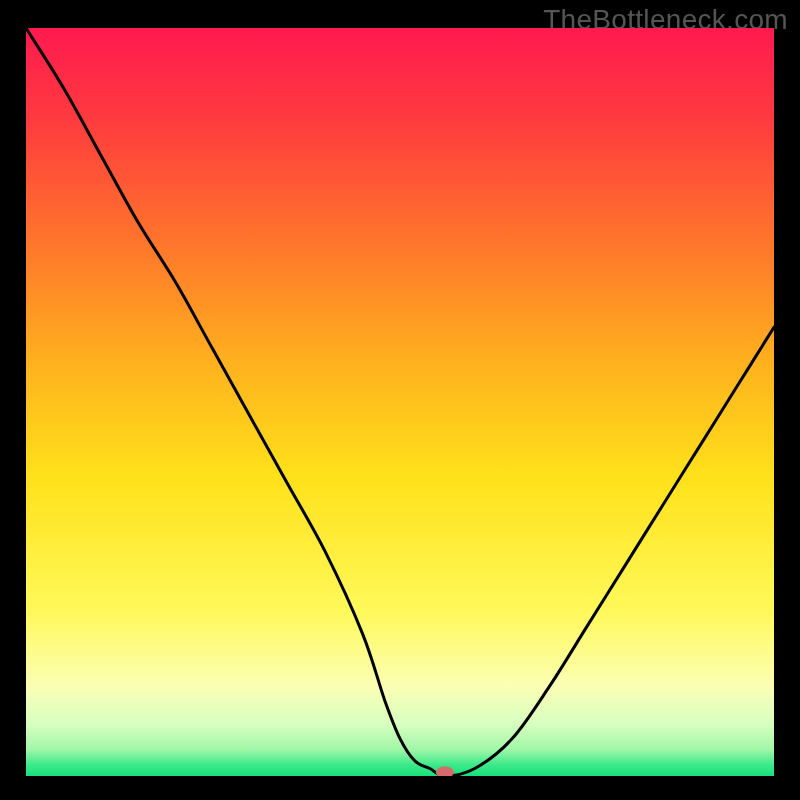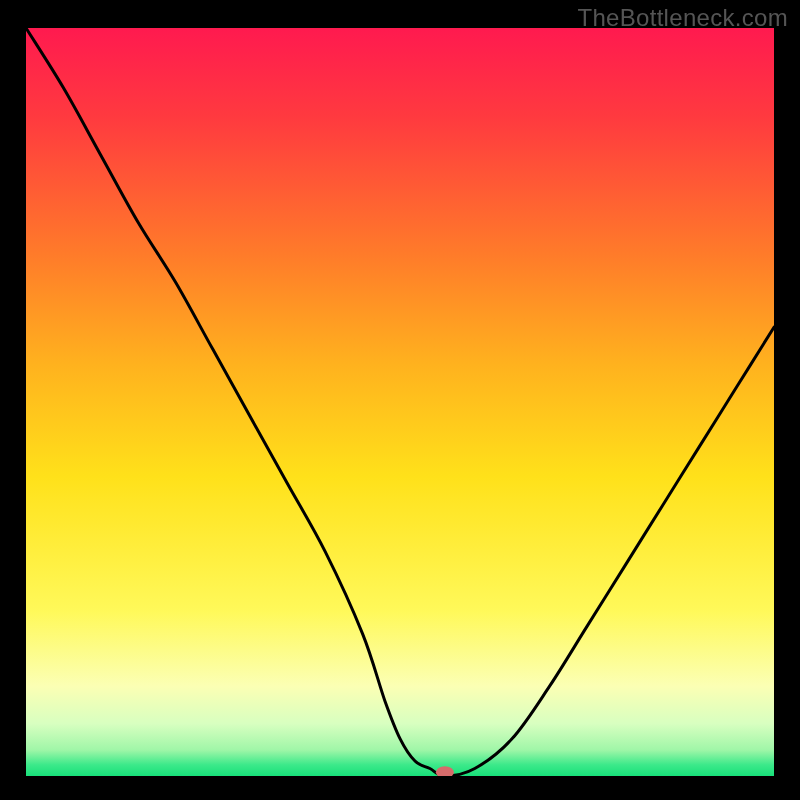--- a/index.html
+++ b/index.html
@@ -15,21 +15,21 @@
     position: relative;
     width: 800px;
     height: 800px;
     background: #000;
   }
   .watermark {
     position: absolute;
     top: 4px;
     right: 12px;
     color: #555;
-    font-size: 24px;
+    font-size: 28px;
     font-weight: 500;
     letter-spacing: 0.3px;
   }
   .plot {
     position: absolute;
     left: 26px;
     top: 28px;
     width: 748px;
     height: 748px;
   }

